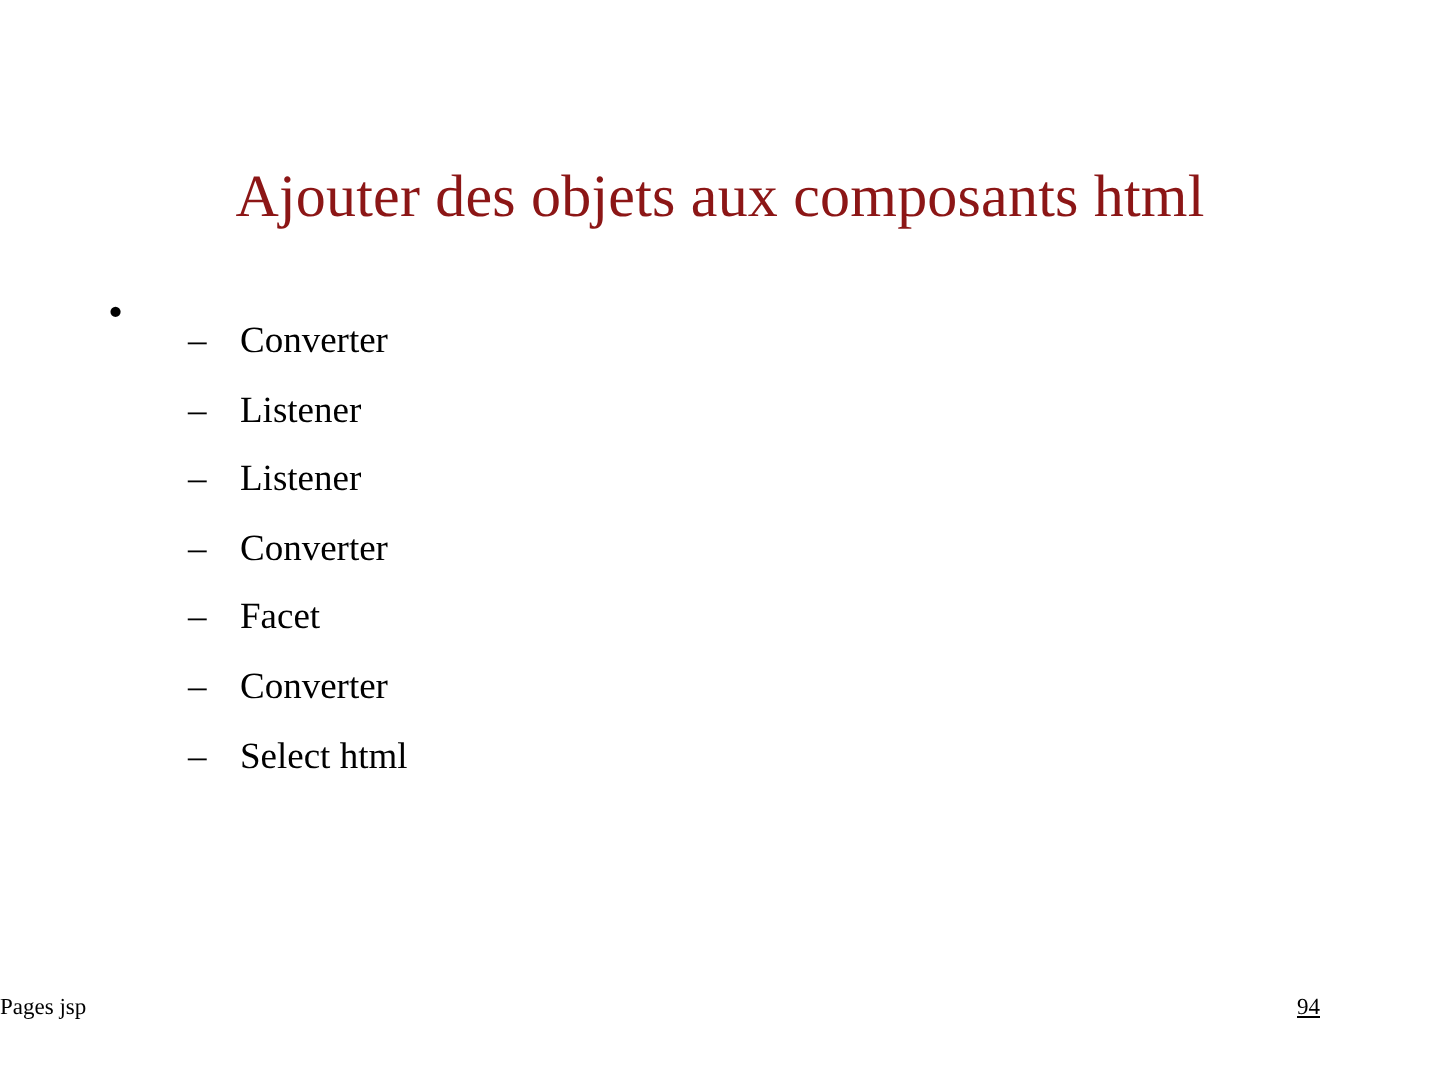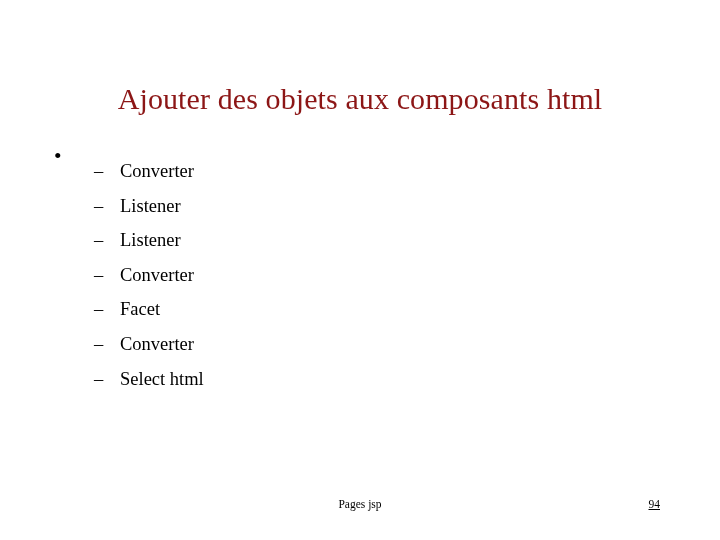--- a/index.html
+++ b/index.html
@@ -86,21 +86,20 @@
     line-height: 34.6px;
     color: #000000;
   }
 
   
   .footer-center {
     position: absolute;
     left: 0;
     top: 496px;
     width: 720px;
-    text-align: center;
     font-size: 11.5px;
     line-height: 16px;
     color: #000000;
   }
   .footer-page-number {
     position: absolute;
     right: 60px;
     top: 496px;
     font-size: 11.5px;
     line-height: 16px;

